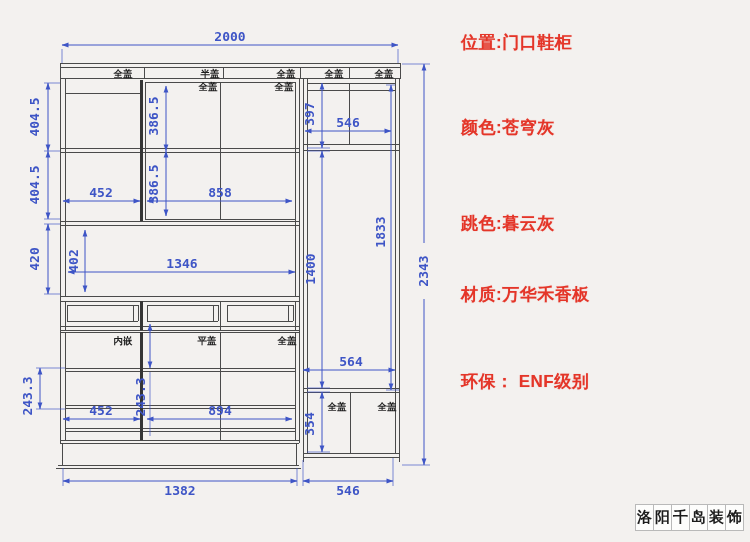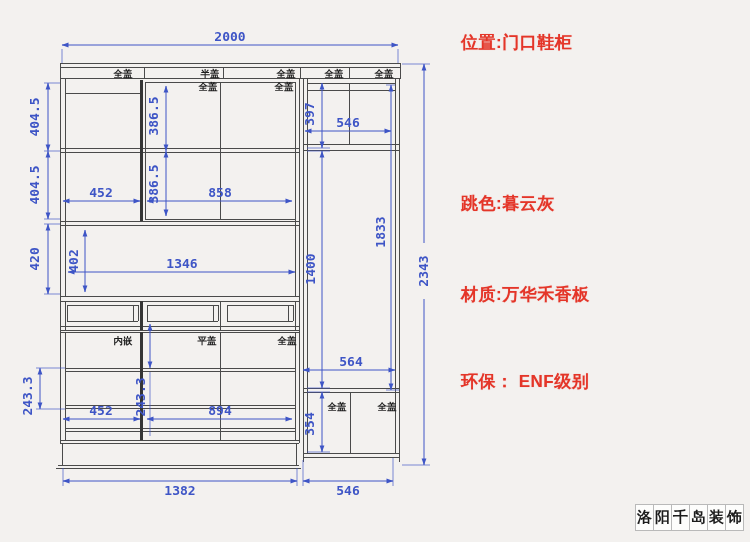--- a/index.html
+++ b/index.html
@@ -10,21 +10,21 @@
   .s1{stroke:#4a4a4a;stroke-width:1;fill:none;}
   .s2{stroke:#353535;stroke-width:2.6;fill:none;}
   
   .dl{stroke:#3e55c6;stroke-width:1;}
   .de{stroke:#3e55c6;stroke-width:0.8;fill:none;opacity:.85;}
   text.dim{font-family:"DejaVu Sans Mono",monospace;font-size:13px;font-weight:bold;fill:#3e55c6;}
   text.lbl{font-family:"Liberation Sans",sans-serif;font-size:9.5px;font-weight:bold;fill:#1d1d1d;}
   
   .note{position:absolute;left:461px;color:#e43528;font-weight:bold;font-size:17px;
         white-space:nowrap;letter-spacing:0.5px;text-shadow:0 0 1px rgba(228,53,40,.35);}
-  .n1{top:31px;} .n2{top:116px;} .n3{top:192px;} .n4{top:283px;} .n5{top:370px;}
+  .n1{top:31px;} .n2{top:116px;} .n3{top:212px;} .n4{top:283px;} .n5{top:370px;}
   
   .wm{position:absolute;left:636px;top:504px;display:flex;}
   .wm span{display:block;width:17px;height:25px;margin-left:-1px;border:1px solid #b9b9b9;
            background:#fdfdfc;color:#1c1c1c;font-family:"Liberation Serif",serif;
            font-weight:bold;font-size:15px;line-height:25px;text-align:center;}
 </style>
 </head>
 <body>
 
 <div class="stage">
@@ -137,20 +137,21 @@
     <text class="lbl" x="208" y="90" text-anchor="middle">全盖</text>
     <text class="lbl" x="284" y="90" text-anchor="middle">全盖</text>
     <text class="lbl" x="123" y="344" text-anchor="middle">内嵌</text>
     <text class="lbl" x="207" y="344" text-anchor="middle">平盖</text>
     <text class="lbl" x="287" y="344" text-anchor="middle">全盖</text>
     <text class="lbl" x="337" y="410" text-anchor="middle">全盖</text>
     <text class="lbl" x="387" y="410" text-anchor="middle">全盖</text>
   </svg>
 
   <div class="note n1">位置:门口鞋柜</div>
+  <div class="note n2">颜色:苍穹灰</div>
   <div class="note n3">跳色:暮云灰</div>
   <div class="note n4">材质:万华禾香板</div>
   <div class="note n5">环保： ENF级别</div>
 
   <div class="wm">
     <span>洛</span>
     <span>阳</span>
     <span>千</span>
     <span>岛</span>
     <span>装</span>

